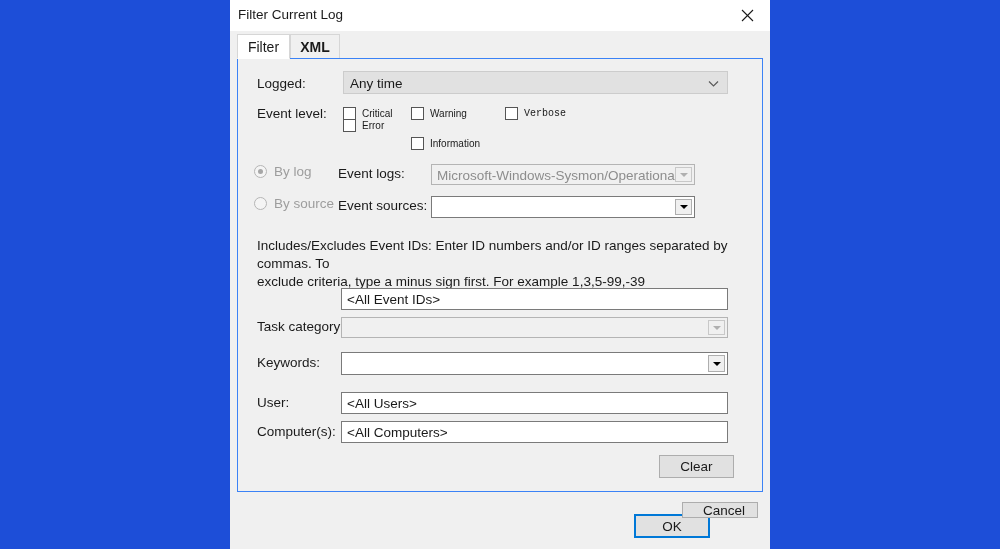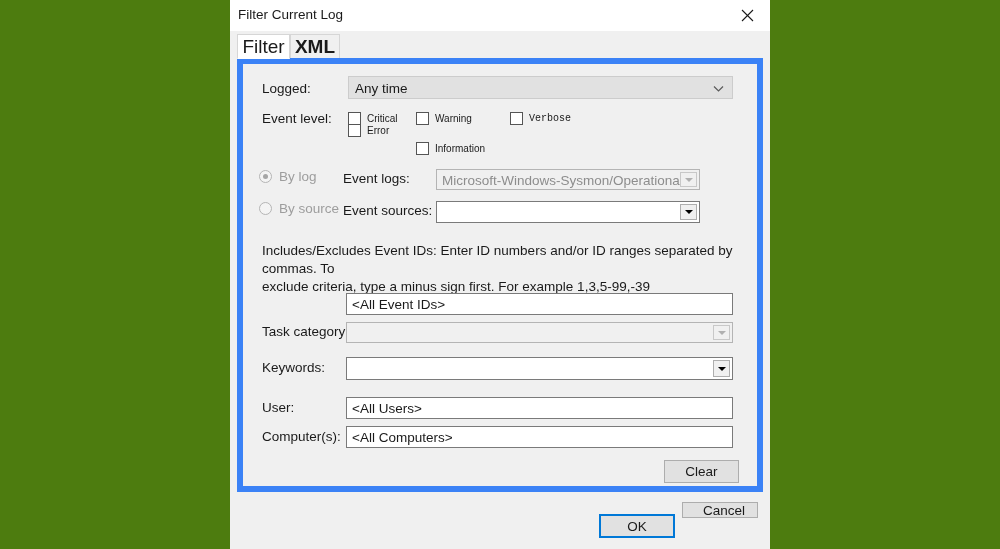--- a/index.html
+++ b/index.html
@@ -9,21 +9,21 @@
     height: 549px;
     background: #ffffff;
     font-family: "Liberation Sans", sans-serif;
     overflow: hidden;
   }
 
   #page {
     position: relative;
     width: 1000px;
     height: 549px;
-    background: #4d7c0f;
+    background: #1d4ed8;
   }
 
   
   .dialog {
     position: absolute;
     left: 230px;
     top: 0px;
     width: 540px;
     height: 549px;
     background: #f0f0f0;
@@ -67,21 +67,21 @@
     top: 34px;
     width: 526px;
     height: 25px;
   }
 
   .tab {
     position: absolute;
     top: 0;
     height: 25px;
     box-sizing: border-box;
-    font-size: 19px;
+    font-size: 14px;
     color: #1a1a1a;
     display: flex;
     align-items: center;
     justify-content: center;
     background: #f0f0f0;
     border: 1px solid #d6d6d6;
     border-bottom: none;
   }
   .tab.active {
     background: #ffffff;
@@ -93,21 +93,21 @@
   .tab-xml    { left: 53px; width: 50px; font-weight: bold; }
 
   
   .tabpanel {
     position: absolute;
     left: 7px;
     top: 58px;
     width: 526px;
     height: 434px;
     background: #f0f0f0;
-    border: 6px solid #3b82f6;
+    border: 1px solid #3b82f6;
     box-sizing: border-box;
   }
 
   .panel-inner {
     position: absolute;
     left: 0; top: 0;
     width: 524px;
     height: 432px;
   }
 
@@ -274,20 +274,21 @@
     border: 1px solid #adadad;
     font-size: 13.5px;
     color: #1a1a1a;
     display: flex;
     align-items: center;
     justify-content: center;
     cursor: default;
   }
   .btn.default {
     border: 2px solid #0078d7;
+    margin-left: 35px;
   }
 </style>
 </head>
 <body>
 
 <div id="page">
 
   <div class="dialog">
 
     <div class="titlebar">

